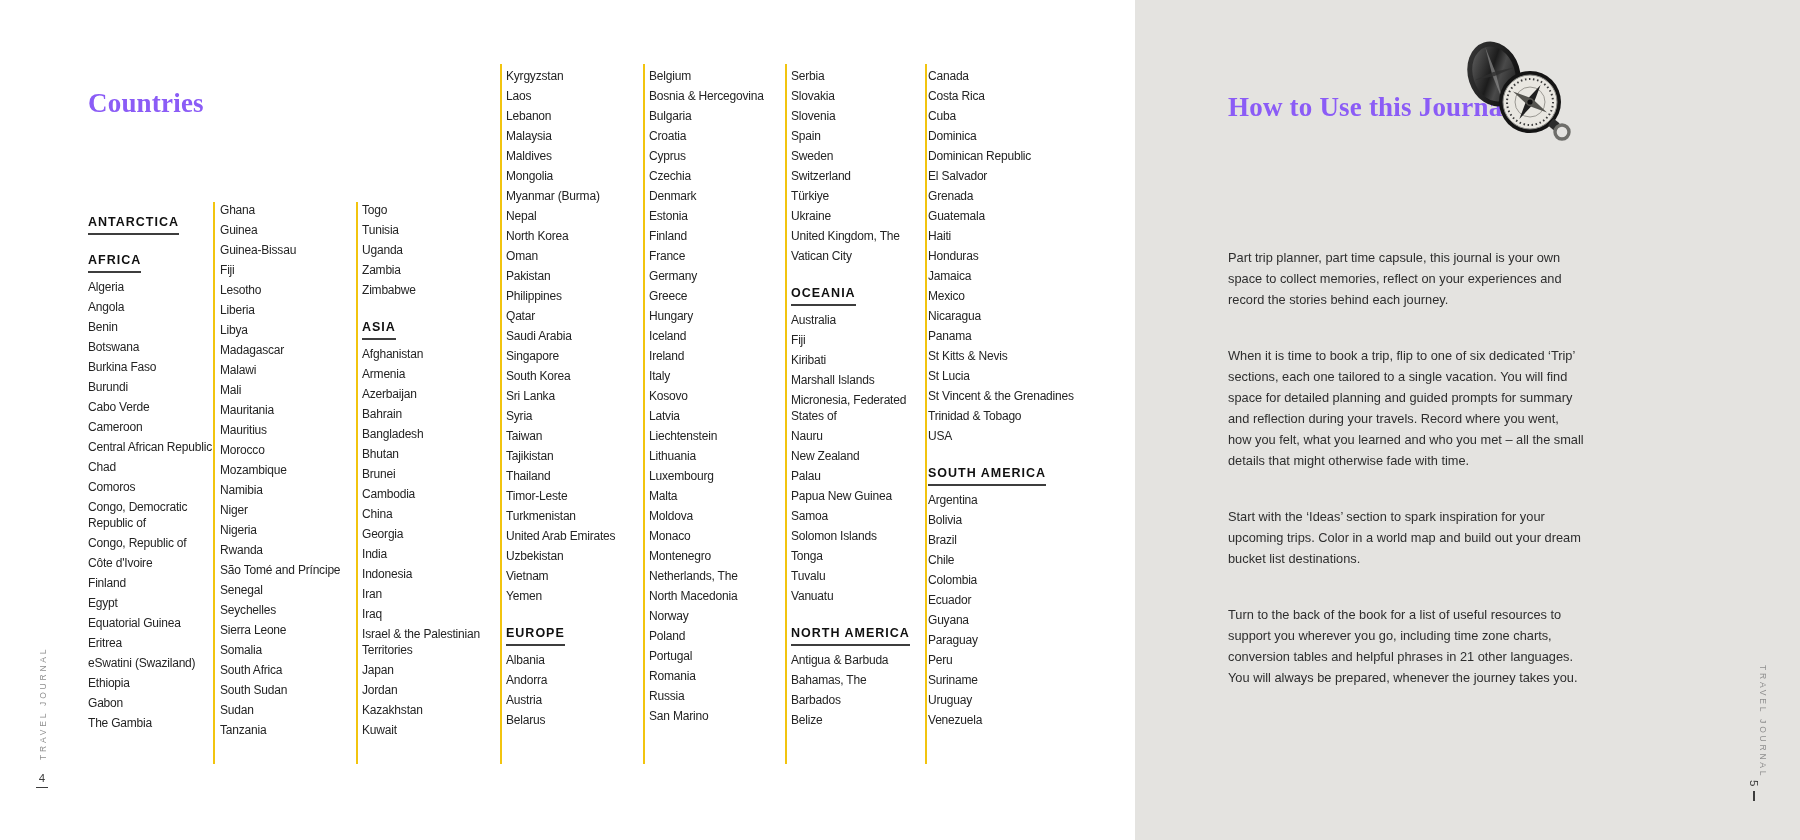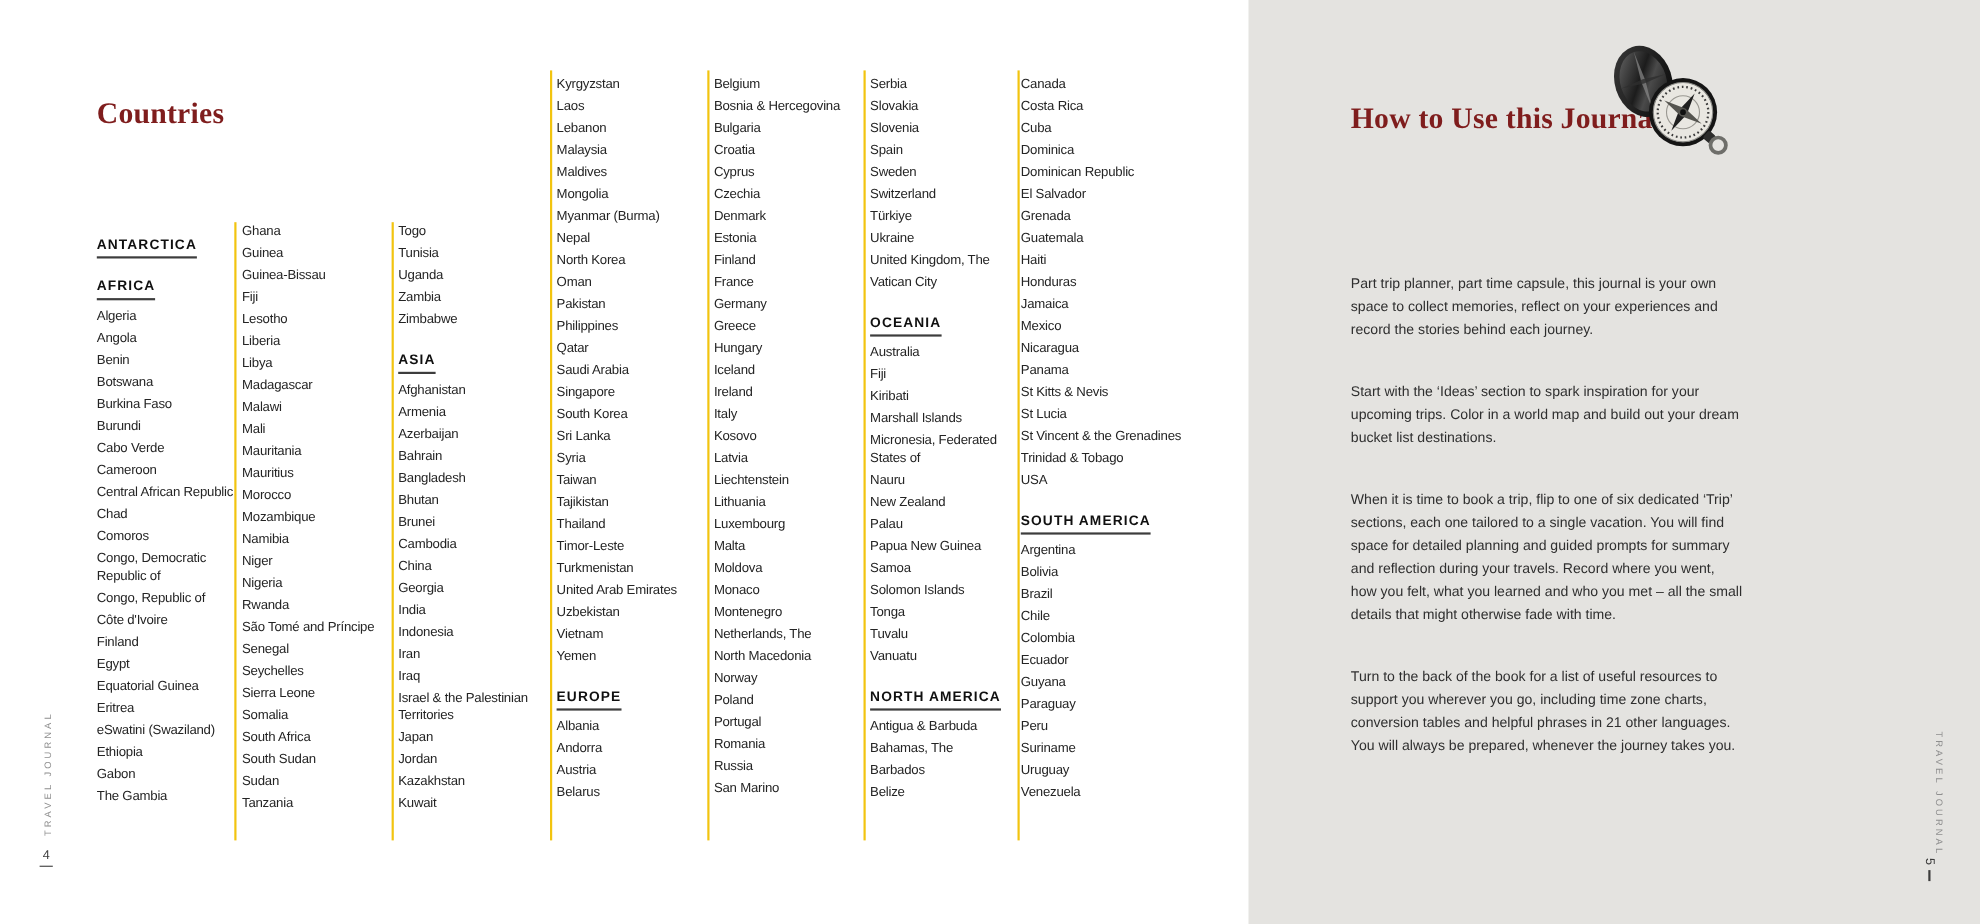--- a/index.html
+++ b/index.html
@@ -1,21 +1,21 @@
 <!DOCTYPE html>
 <html><head>
 <meta charset="utf-8">
 <style>
   * { margin:0; padding:0; box-sizing:border-box; }
   html,body { width:1800px; height:840px; }
   body { font-family:"Liberation Sans", sans-serif; background:#ffffff; position:relative; overflow:hidden; }
 
   .page-right-bg { position:absolute; left:1135px; top:0; width:665px; height:840px; background:var(--right-bg,#e4e3e0); }
 
-  .page-title { position:absolute; font-family:"Liberation Serif", serif; font-size:27px; color:#7f1d1d; letter-spacing:.2px; }
+  .page-title { position:absolute; font-family:"Liberation Serif", serif; font-size:27px; color:#8b5cf6; letter-spacing:.2px; }
   #left-title { left:88px; top:88px; }
   #right-title { left:1228px; top:92px; }
 
   
   .col { position:absolute; color:#242424; }
   .country { font-size:12px; line-height:16px; letter-spacing:-.2px; margin-bottom:4px; }
   .section-header { display:table; font-size:12.5px; font-weight:700; letter-spacing:1px; color:#101010;
                     padding-bottom:4px; border-bottom:2px solid #3d3d3d; margin:22px 0 6px; white-space:nowrap;text-align:center; }
   .section-header:first-child { margin-top:0; }
   .section-header + .section-header { margin-top:18px; }
@@ -321,22 +321,22 @@
     <polygon points="58,66 78,62 98,66 78,70" fill="#55544f"></polygon>
   </g>
   <circle cx="78" cy="66" r="2.6" fill="#101010"></circle>
 
   <rect x="98" y="84" width="9" height="9" rx="2" transform="rotate(40 102 88)" fill="#2c2c2c"></rect>
   <circle cx="110" cy="96" r="7" fill="none" stroke="#6e6e6a" stroke-width="3.4"></circle>
 </svg>
 
 <div class="body-copy">
   <p>Part trip planner, part time capsule, this journal is your own space to collect memories, reflect on your experiences and record the stories behind each journey.</p>
+  <p>When it is time to book a trip, flip to one of six dedicated ‘Trip’ sections, each one tailored to a single vacation. You will find space for detailed planning and guided prompts for summary and reflection during your travels. Record where you went, how you felt, what you learned and who you met – all the small details that might otherwise fade with time.</p>
   <p>Start with the ‘Ideas’ section to spark inspiration for your upcoming trips. Color in a world map and build out your dream bucket list destinations.</p>
-  <p>When it is time to book a trip, flip to one of six dedicated ‘Trip’ sections, each one tailored to a single vacation. You will find space for detailed planning and guided prompts for summary and reflection during your travels. Record where you went, how you felt, what you learned and who you met – all the small details that might otherwise fade with time.</p>
   <p>Turn to the back of the book for a list of useful resources to support you wherever you go, including time zone charts, conversion tables and helpful phrases in 21 other languages. You will always be prepared, whenever the journey takes you.</p>
 </div>
 
 <div class="spine-label" id="spine-right">TRAVEL JOURNAL</div>
 <div class="page-num" id="page-num-right">
   <span>5</span>
   <span class="num-rule"></span>
 </div>
 
 </body></html>

